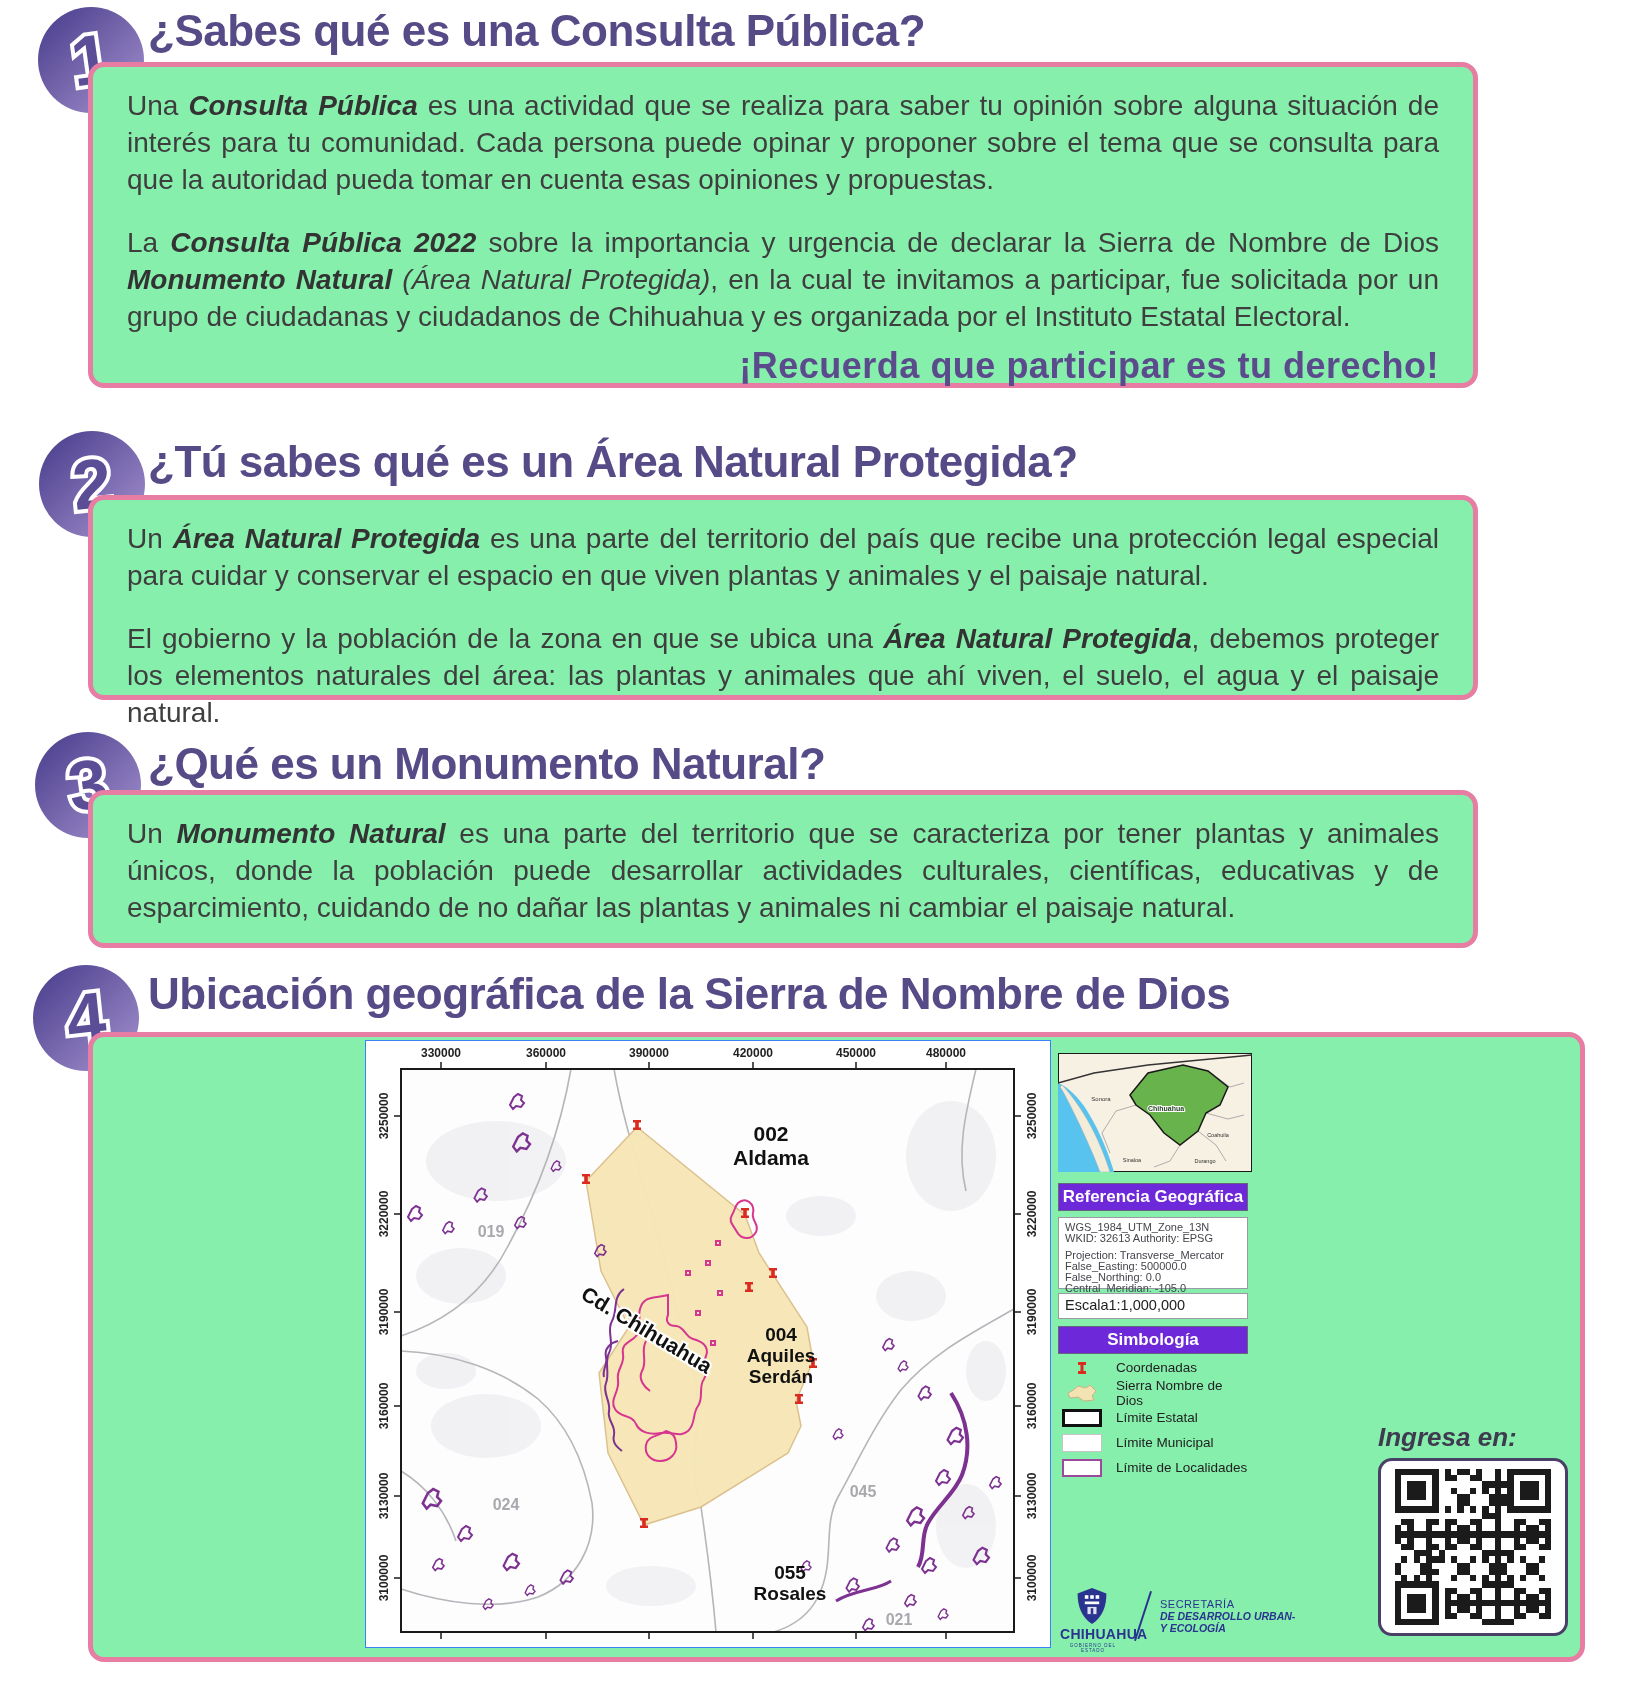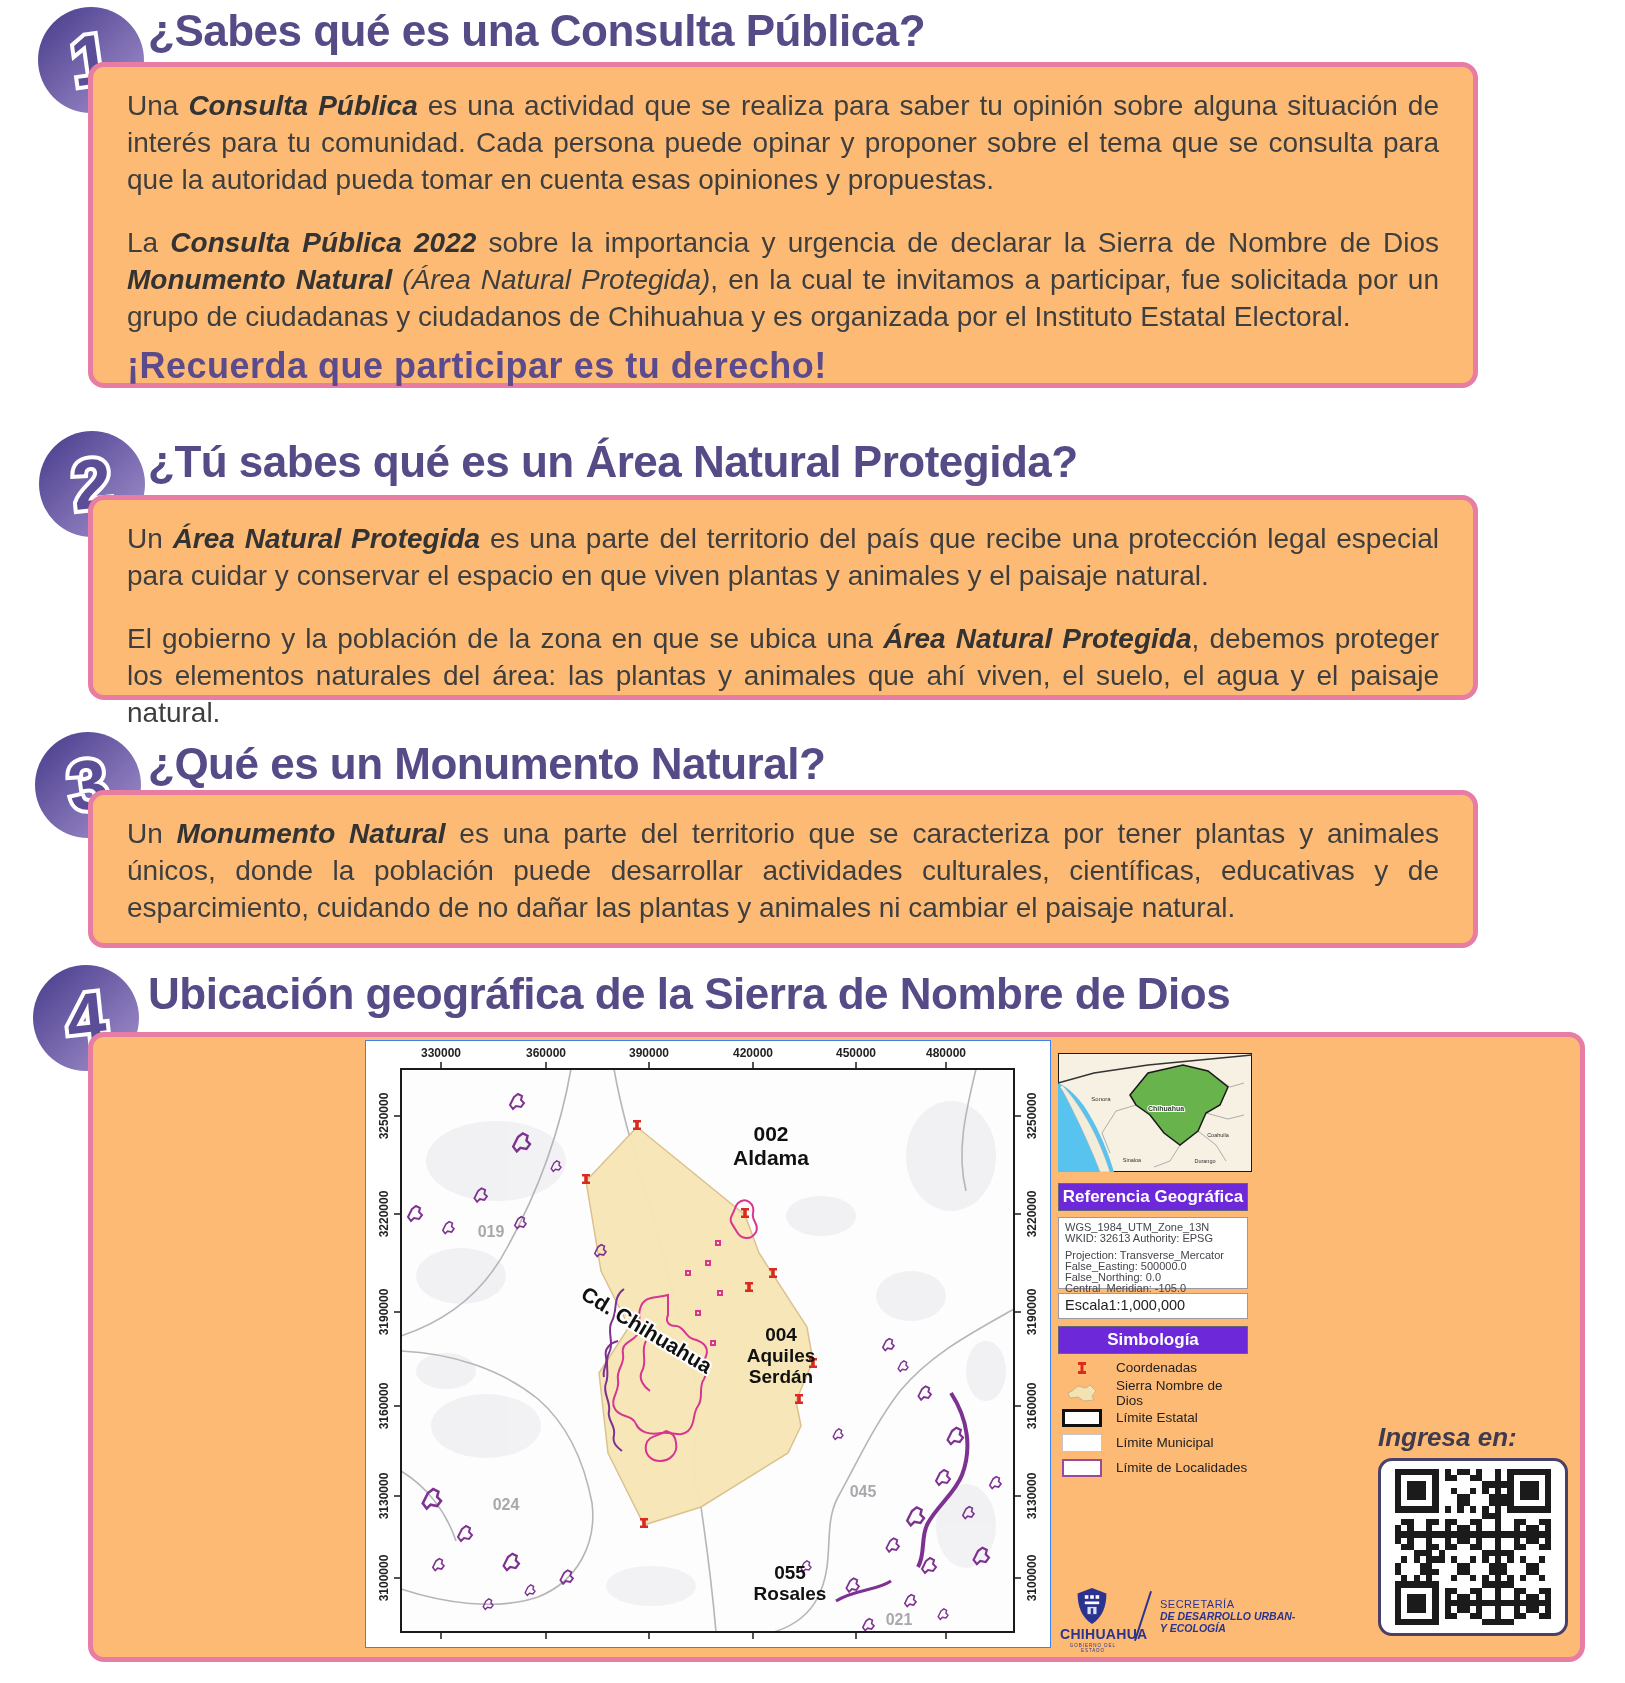--- a/index.html
+++ b/index.html
@@ -4,28 +4,28 @@
 <style>
   html,body{margin:0;padding:0;background:#ffffff;}
   #page{position:relative;width:1625px;height:1683px;background:#ffffff;
         font-family:"Liberation Sans",sans-serif;overflow:hidden;}
 
   .badge{position:absolute;width:112px;height:112px;}
 
   .sec-title{position:absolute;left:148px;font-size:44px;font-weight:bold;
              color:#564a87;letter-spacing:-0.5px;white-space:nowrap;}
 
-  .pinkbox{position:absolute;left:88px;width:1390px;background:#fdba74;
+  .pinkbox{position:absolute;left:88px;width:1390px;background:#86efac;
            border:5px solid #e87da4;border-radius:16px;box-sizing:border-box;}
   .pinkbox .inner{padding:20px 34px 10px 34px;}
   .body-p{margin:0 0 26px 0;font-size:28px;line-height:37px;color:#3e3e3e;
           text-align:justify;}
   .bi{font-weight:bold;font-style:italic;color:#333;}
   .it{font-style:italic;}
-  .slogan{margin:4px 0 0 0;text-align:left;font-size:36px;font-weight:bold;
+  .slogan{margin:4px 0 0 0;text-align:right;font-size:36px;font-weight:bold;
           color:#5b4b8c;letter-spacing:0.5px;}
 
   #box4{left:88px;top:1032px;width:1497px;height:630px;}
 
   .map-panel{position:absolute;left:365px;top:1040px;width:684px;height:606px;
              background:#ffffff;border:1px solid #3b82f6;box-sizing:content-box;}
 
   .inset-map{position:absolute;left:1058px;top:1053px;width:194px;height:119px;}
 
   .panel-header{position:absolute;left:1058px;width:190px;height:28px;

